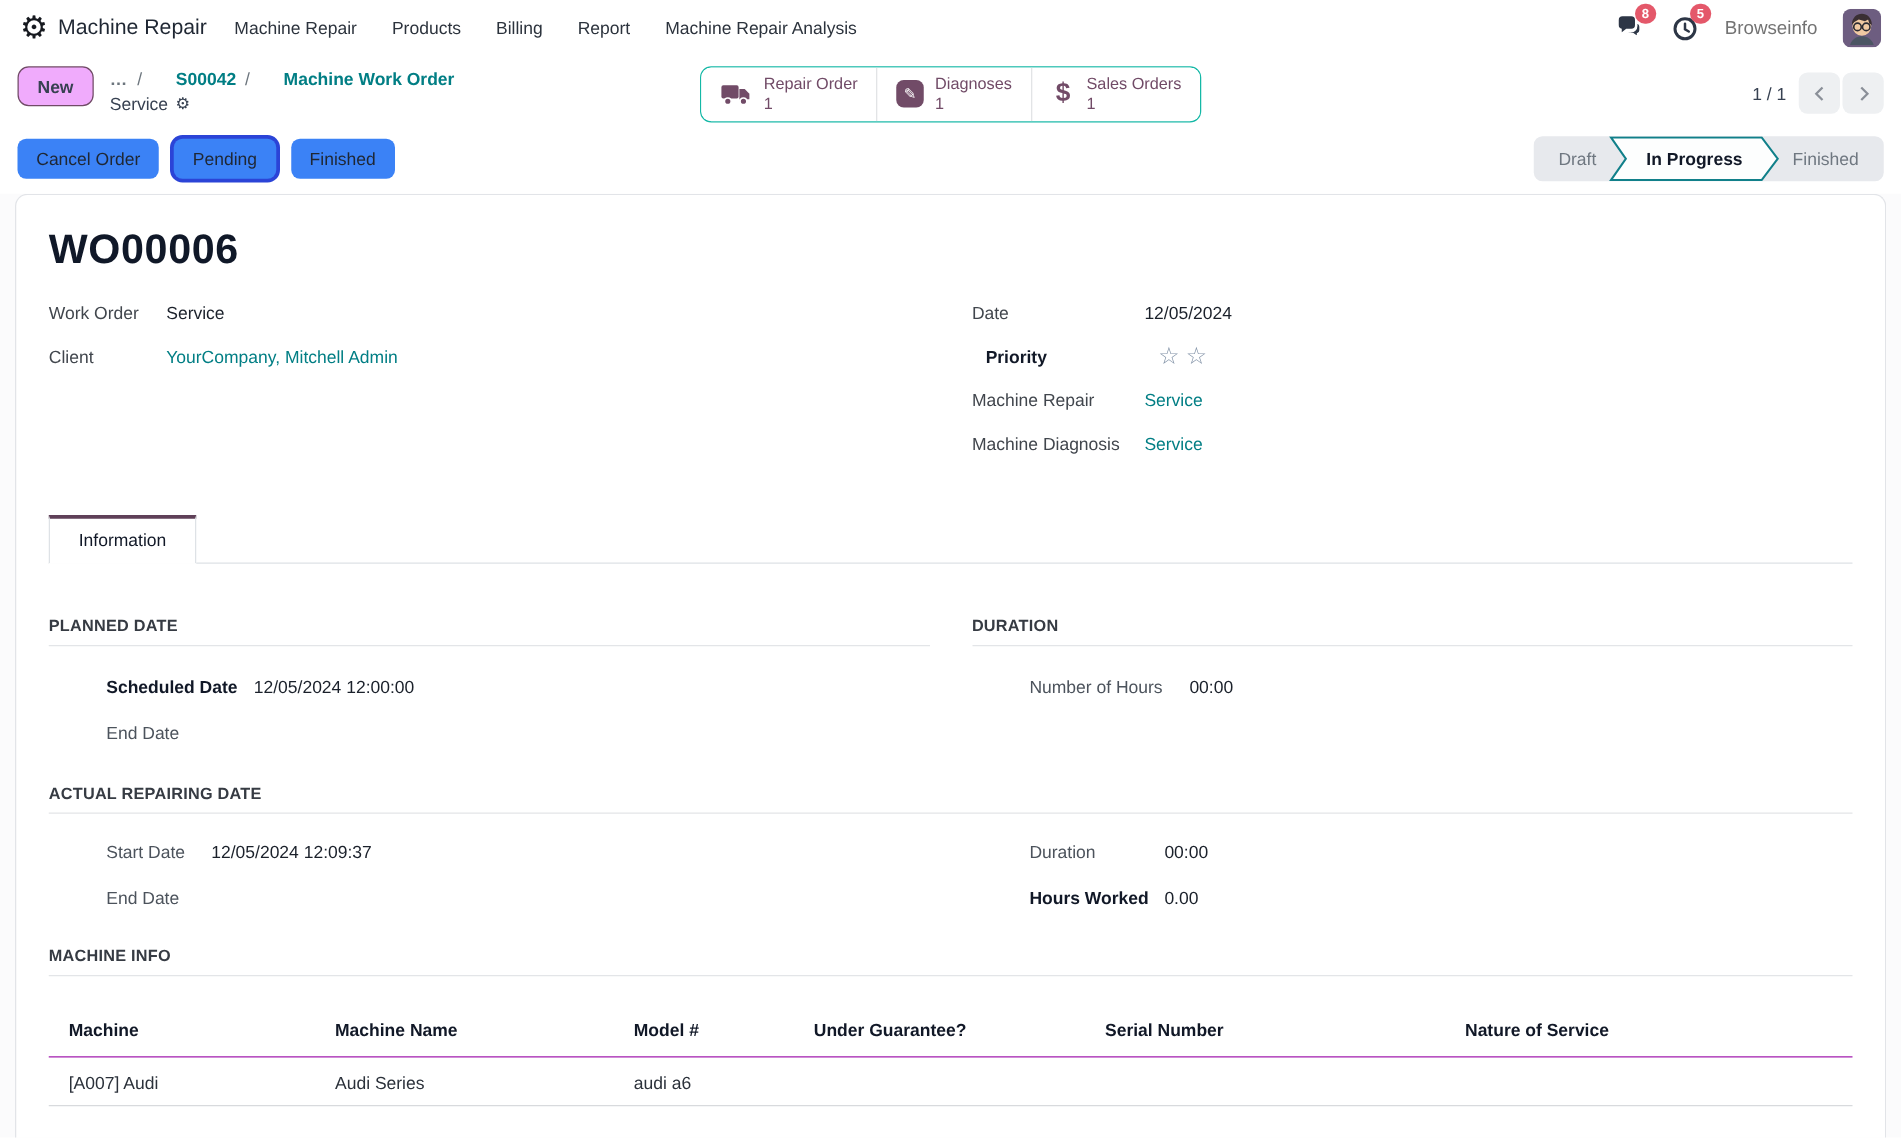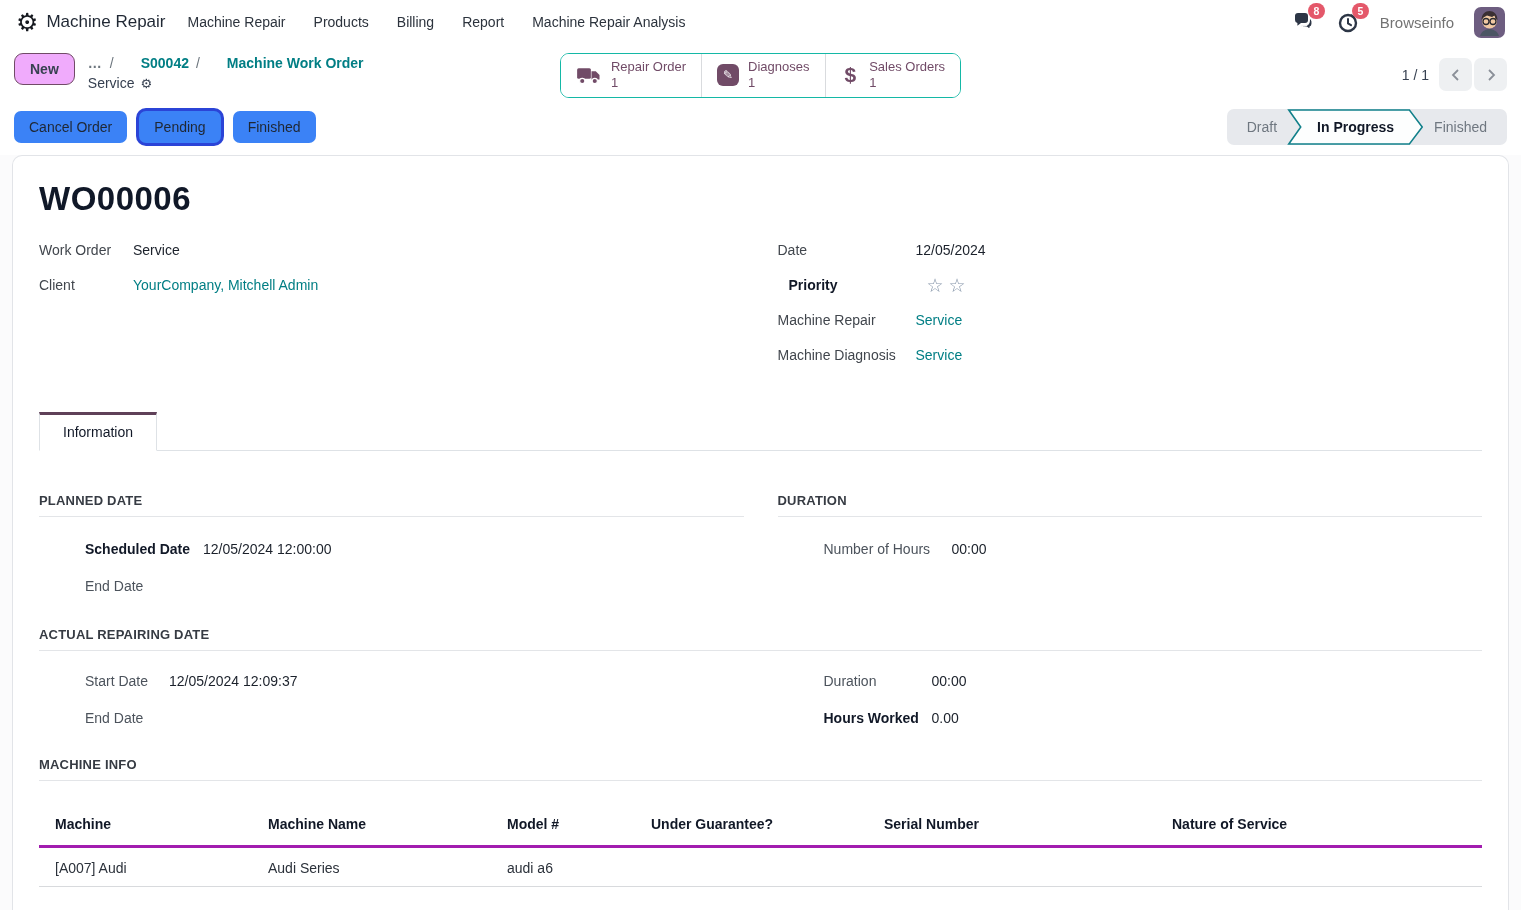--- a/index.html
+++ b/index.html
@@ -96,21 +96,21 @@
   .slabel { font-size:14px; color:#4c535c; flex:none; }
   .slabel.bold { font-weight:700; color:#111827; }
   .w118 { width:118px; } .w84 { width:84px; } .w128 { width:128px; } .w108 { width:108px; }
   .svalue { font-size:14px; color:#1b212b; }
   .full-sec { margin-top:12px; }
 
   
   .mtable { margin-top:22px; }
   .mhead,.mrow { display:grid; grid-template-columns:213px 239px 144px 233px 288px 1fr; }
   .mhead > div { font-size:14px; font-weight:700; color:#111827; padding:13px 0 13px 16px; }
-  .mhead { border-bottom:3px solid #a21caf; }
+  .mhead { border-bottom:1px solid #a21caf; }
   .mrow > div { font-size:14px; color:#2b313a; padding:12px 0 10px 16px; }
   .mrow { border-bottom:1px solid #d8dadd; }
   .radio-group { display:flex; flex-direction:column; gap:8px; padding-top:2px; }
   .radio-line { display:flex; align-items:center; gap:9px; cursor:pointer; }
   .radio { width:15px; height:15px; border-radius:50%; flex:none; background:#fff; }
   .radio.on { border:4.6px solid #4E9FA9; }
   .radio.off { border:1px solid #c9ccd0; background:#f6f7f8; }
   .radio-label { font-size:14px; color:#8a9199; }
 </style>
 </head>

